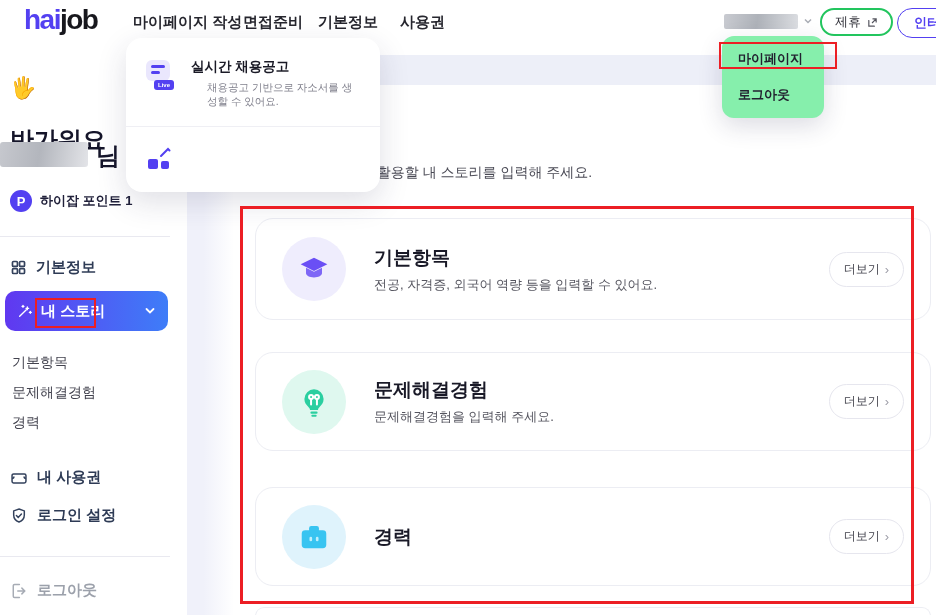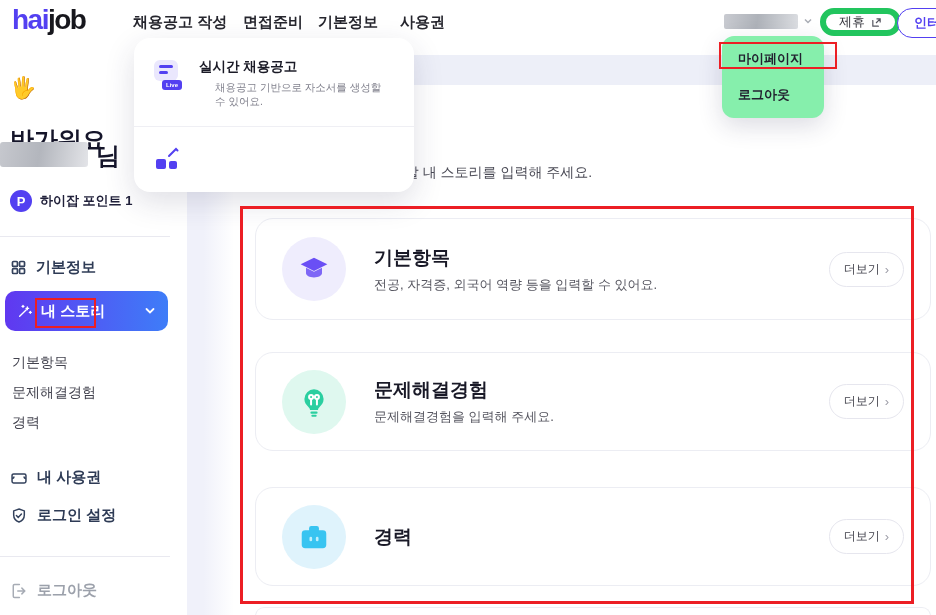--- a/index.html
+++ b/index.html
@@ -1,29 +1,29 @@
 <!DOCTYPE html>
 <html><head>
 <meta charset="utf-8">
 <style>
   html,body{margin:0;padding:0;background:#fff;}
   .stage{position:relative;width:936px;height:615px;background:#fff;overflow:hidden;
          font-family:"Liberation Sans",sans-serif;color:#1c1c28;}
 
   
-  .logo{position:absolute;left:12px;top:4px;font-size:28px;font-weight:800;letter-spacing:-1.5px;color:#17171d;}
+  .logo{position:absolute;left:24px;top:4px;font-size:28px;font-weight:800;letter-spacing:-1.5px;color:#17171d;}
   .logo .hai{color:#5340f1;}
   .nav-item{position:absolute;top:13px;font-size:15px;font-weight:700;color:#26262e;cursor:pointer;}
   .nav1{left:133px}.nav2{left:243px}.nav3{left:318px}.nav4{left:400px}
 
   .user-blur{position:absolute;left:724px;top:14px;width:74px;height:15px;border-radius:2px;
              background:linear-gradient(100deg,#c9cbd1,#aeb2b9 45%,#dcdee2);filter:blur(.6px);}
   .user-caret{position:absolute;left:803px;top:16px;color:#a9adb5;}
   .btn-partner{position:absolute;left:820px;top:8px;height:28px;padding:0 13px;display:flex;align-items:center;gap:6px;
-               background:#fff;border:6px solid #22c55e;border-radius:15px;font-size:13px;color:#33333b;box-sizing:border-box;}
+               background:#fff;border:2px solid #22c55e;border-radius:15px;font-size:13px;color:#33333b;box-sizing:border-box;}
   .btn-interview{position:absolute;left:897px;top:8px;width:120px;height:30px;display:flex;align-items:center;
                padding-left:16px;background:#fff;border:1.5px solid #5340f1;border-radius:16px;
                font-size:13px;font-weight:700;color:#5340f1;box-sizing:border-box;}
 
   
   .band{position:absolute;left:187px;top:55px;right:0;height:30px;background:#edeff8;}
   .gutter{position:absolute;left:187px;top:85px;width:47px;bottom:0;
           background:linear-gradient(90deg,#f0f1fa 35%,#ffffff);}
 
   
@@ -45,21 +45,21 @@
   .sb-logout{top:581px;color:#9ca1ab;font-weight:700;}
   .story-pill{position:absolute;left:5px;top:291px;width:163px;height:40px;border-radius:10px;
               background:linear-gradient(90deg,#6038f0,#3e7df8);display:flex;align-items:center;
               padding:0 12px;box-sizing:border-box;gap:8px;cursor:pointer;}
   .story-pill .lbl{font-size:15px;font-weight:700;color:#fff;}
   .story-pill .chev{margin-left:auto;display:flex;}
   .sub-item{position:absolute;left:12px;font-size:14px;color:#42424e;cursor:pointer;}
   .su1{top:354px}.su2{top:384px}.su3{top:414px}
 
   
-  .create-dd{position:absolute;left:134px;top:38px;width:280px;background:#fff;border-radius:16px;
+  .create-dd{position:absolute;left:126px;top:38px;width:254px;background:#fff;border-radius:16px;
              box-shadow:0 10px 30px rgba(40,40,80,.15);padding:14px 20px;box-sizing:border-box;z-index:30;}
   .dd-row{display:flex;align-items:flex-start;gap:13px;padding:6px 0;cursor:pointer;}
   .dd-ic{flex:none;width:32px;padding-top:2px;}
   .dd-title{font-size:13.5px;font-weight:800;color:#1a1a26;}
   .dd-desc{font-size:10.5px;color:#82828e;margin-top:5px;margin-left:16px;}
   .dd-divider{height:1px;background:#efeff4;margin:11px -20px;}
   .rt-icon{position:relative;width:28px;height:30px;}
   .rt-icon .pg{width:24px;height:21px;background:#eae7fd;border-radius:6px;}
   .rt-icon .bar{position:absolute;left:5px;height:3px;border-radius:2px;background:#5340f1;}
   .b1{top:5px;width:14px;}.b2{top:11px;width:9px;}
@@ -99,21 +99,21 @@
 </style>
 </head>
 <body>
 
 <div class="stage">
 
   <div class="band"></div>
   <div class="gutter"></div>
 
   <div class="logo"><span class="hai">hai</span><span>job</span></div>
-  <div class="nav-item nav1">채용공고 작성</div>
+  <div class="nav-item nav1">마이페이지 작성</div>
   <div class="nav-item nav2">면접준비</div>
   <div class="nav-item nav3">기본정보</div>
   <div class="nav-item nav4">사용권</div>
 
   <div class="user-blur"></div>
   <div class="user-caret">
     <svg width="10" height="10" viewBox="0 0 10 10">
         <path d="M2 3.5 L5 6.5 L8 3.5" fill="none" stroke="#a9adb5" stroke-width="1.5"></path>
       </svg>
   </div>

